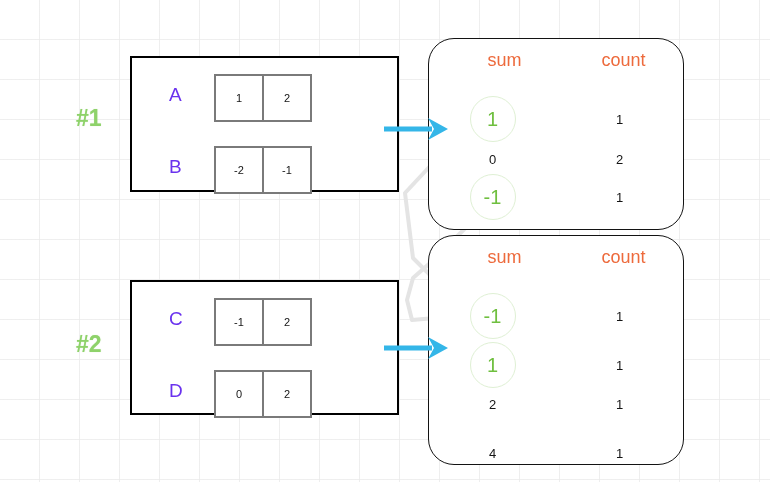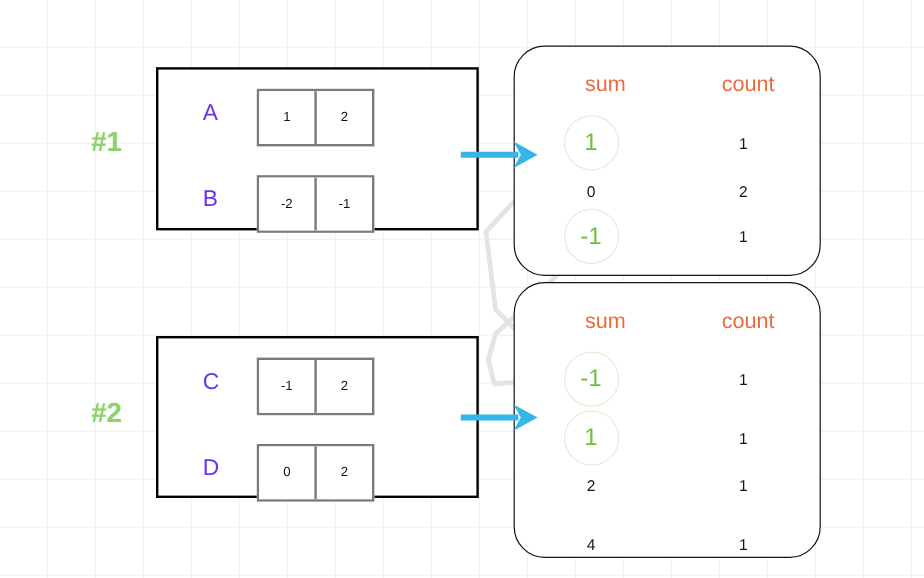--- a/index.html
+++ b/index.html
@@ -72,21 +72,20 @@
     z-index:3;
   }
   #agg-1{left:428px;top:38px;width:254px;height:190px;}
   #agg-2{left:428px;top:235px;width:254px;height:228px;}
 
   .agg-head{
     position:absolute;
     top:0;left:16px;right:0;
     height:42px;
     display:flex;
-    align-items:flex-end;
   }
   .agg-head .col{
     flex:1;
     display:flex;align-items:center;justify-content:center;
     color:#ed6a3c;
     font-size:18px;
     font-weight:400;
   }
   .agg-rows{
     position:absolute;

